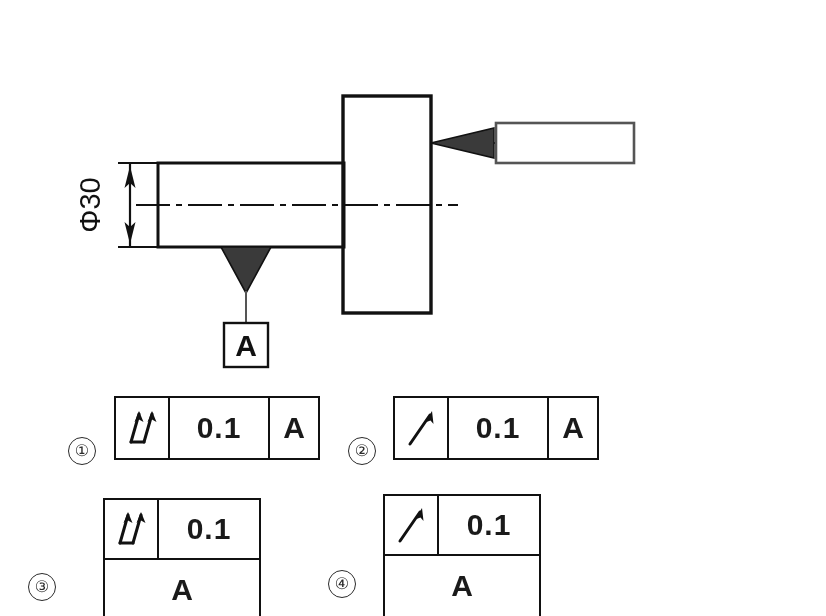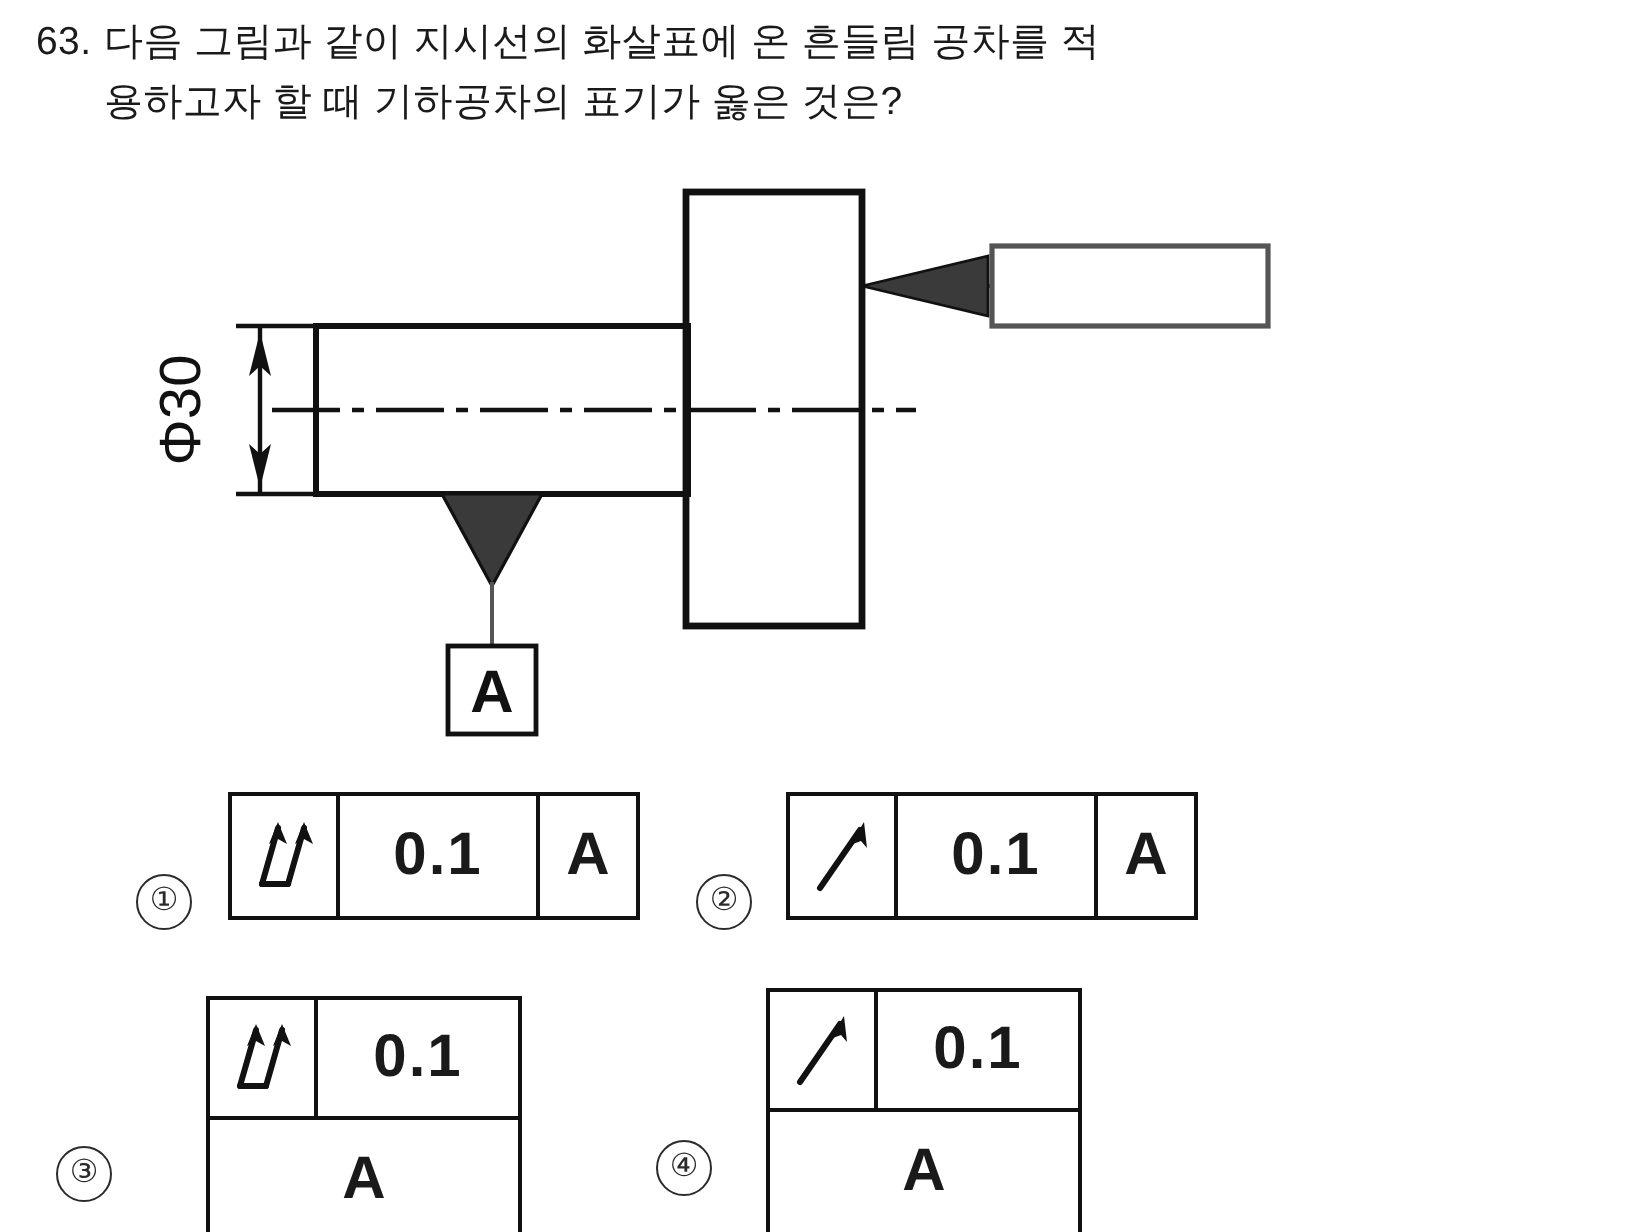--- a/index.html
+++ b/index.html
@@ -127,27 +127,20 @@
     font-weight: bold;
     letter-spacing: 1px;
     box-sizing: border-box;
   }
   .sym-svg { display: block; }
 </style>
 </head>
 <body>
 
 <div id="question-block">
-  <div class="q-line">
-    <span class="q-number">63.</span>
-    <span class="q-text-1">다음 그림과 같이 지시선의 화살표에 온 흔들림 공차를 적</span>
-  </div>
-  <div class="q-line second">
-    <span>용하고자 할 때 기하공차의 표기가 옳은 것은?</span>
-  </div>
 </div>
 
 <div id="drawing">
   <svg width="826" height="300" viewBox="0 0 826 300" xmlns="http://www.w3.org/2000/svg">
 
     <g stroke="#111111" stroke-width="2.2">
       <line x1="118" y1="83" x2="175" y2="83"></line>
       <line x1="118" y1="167" x2="175" y2="167"></line>
     </g>
 

